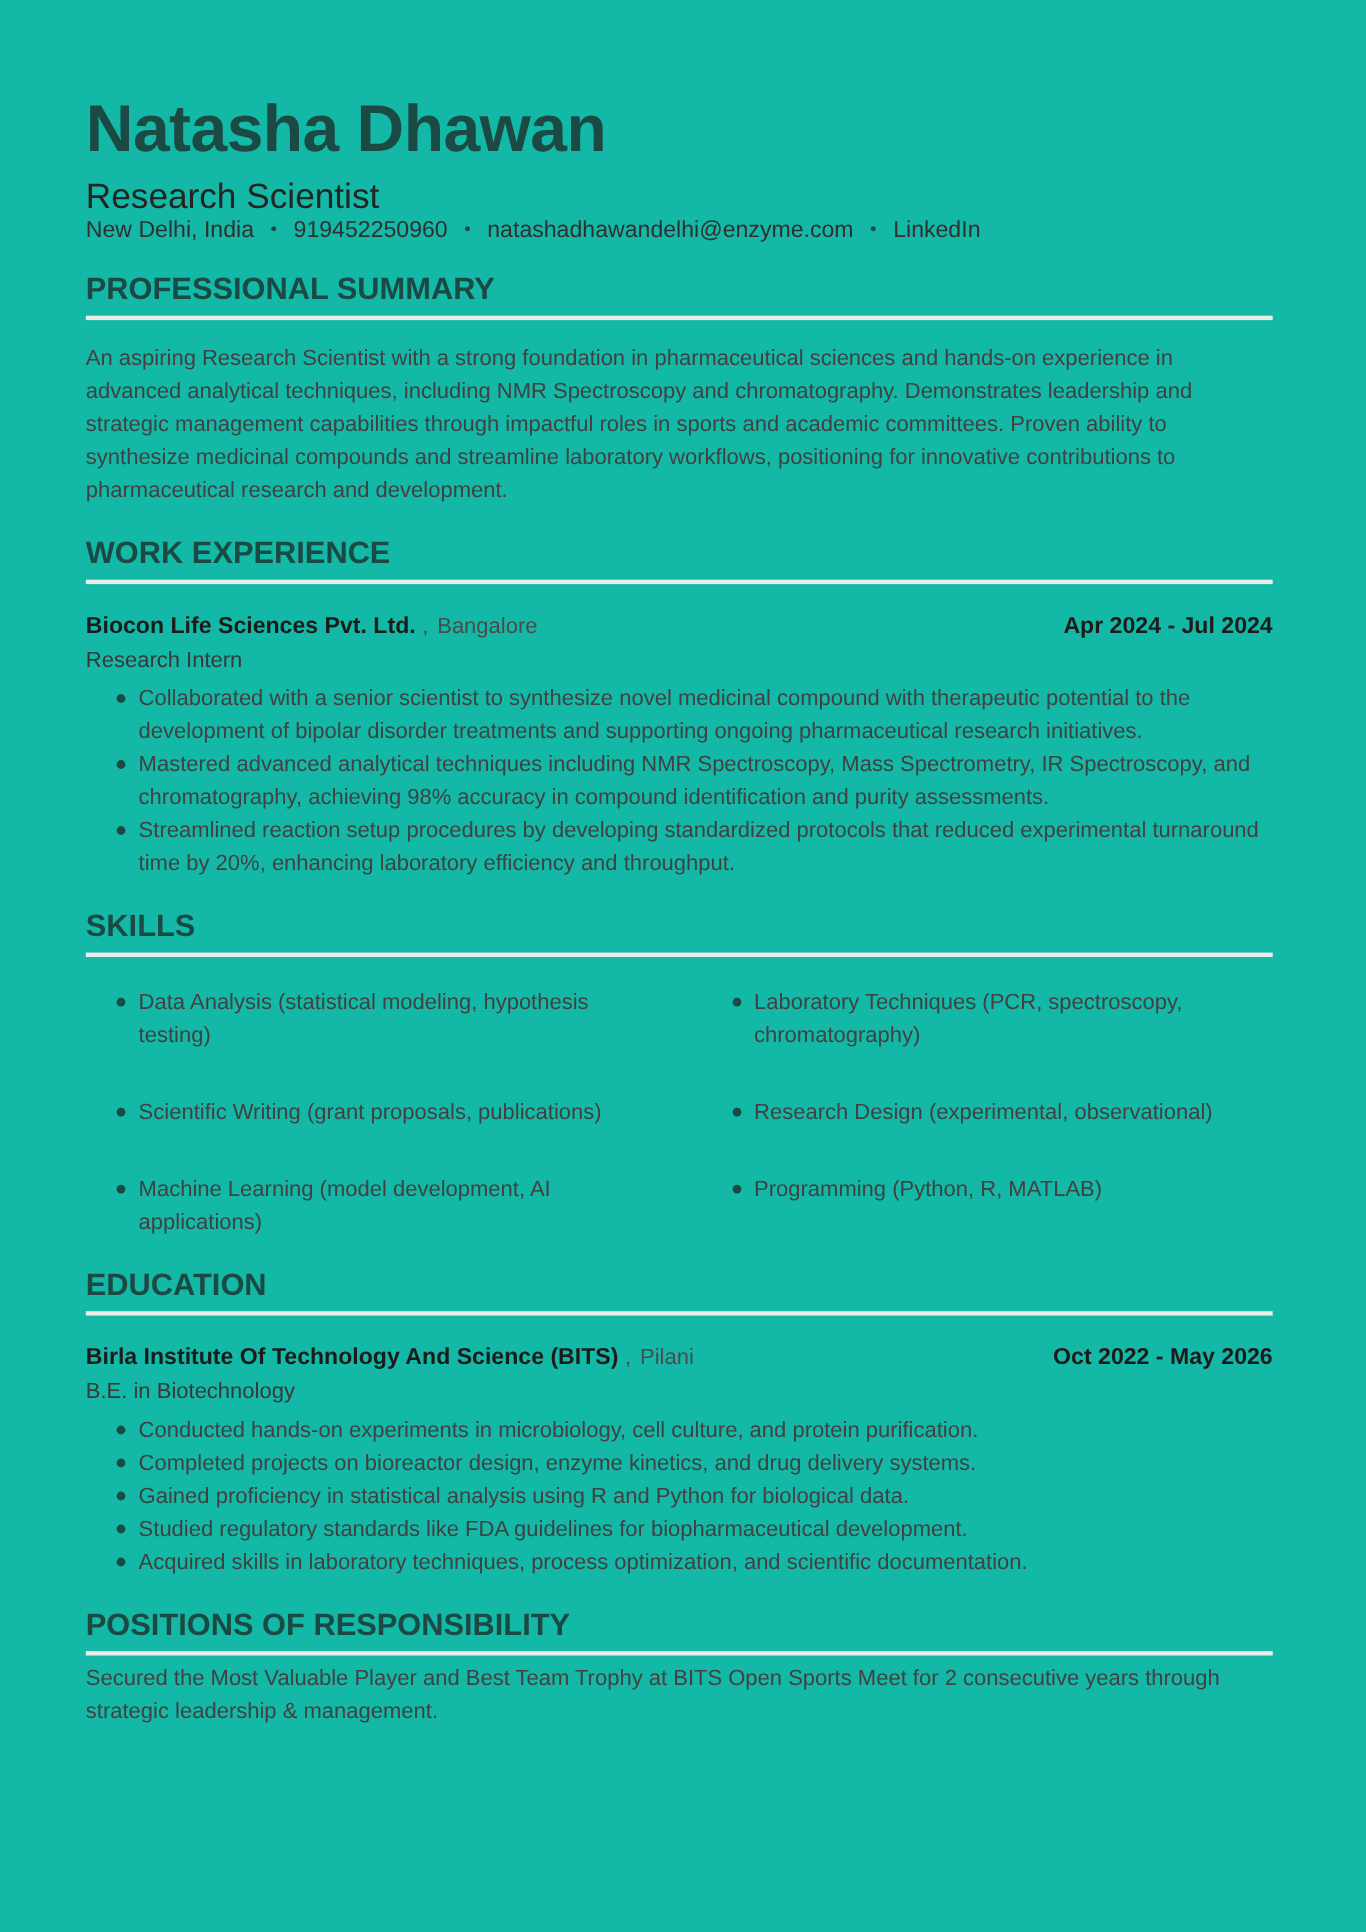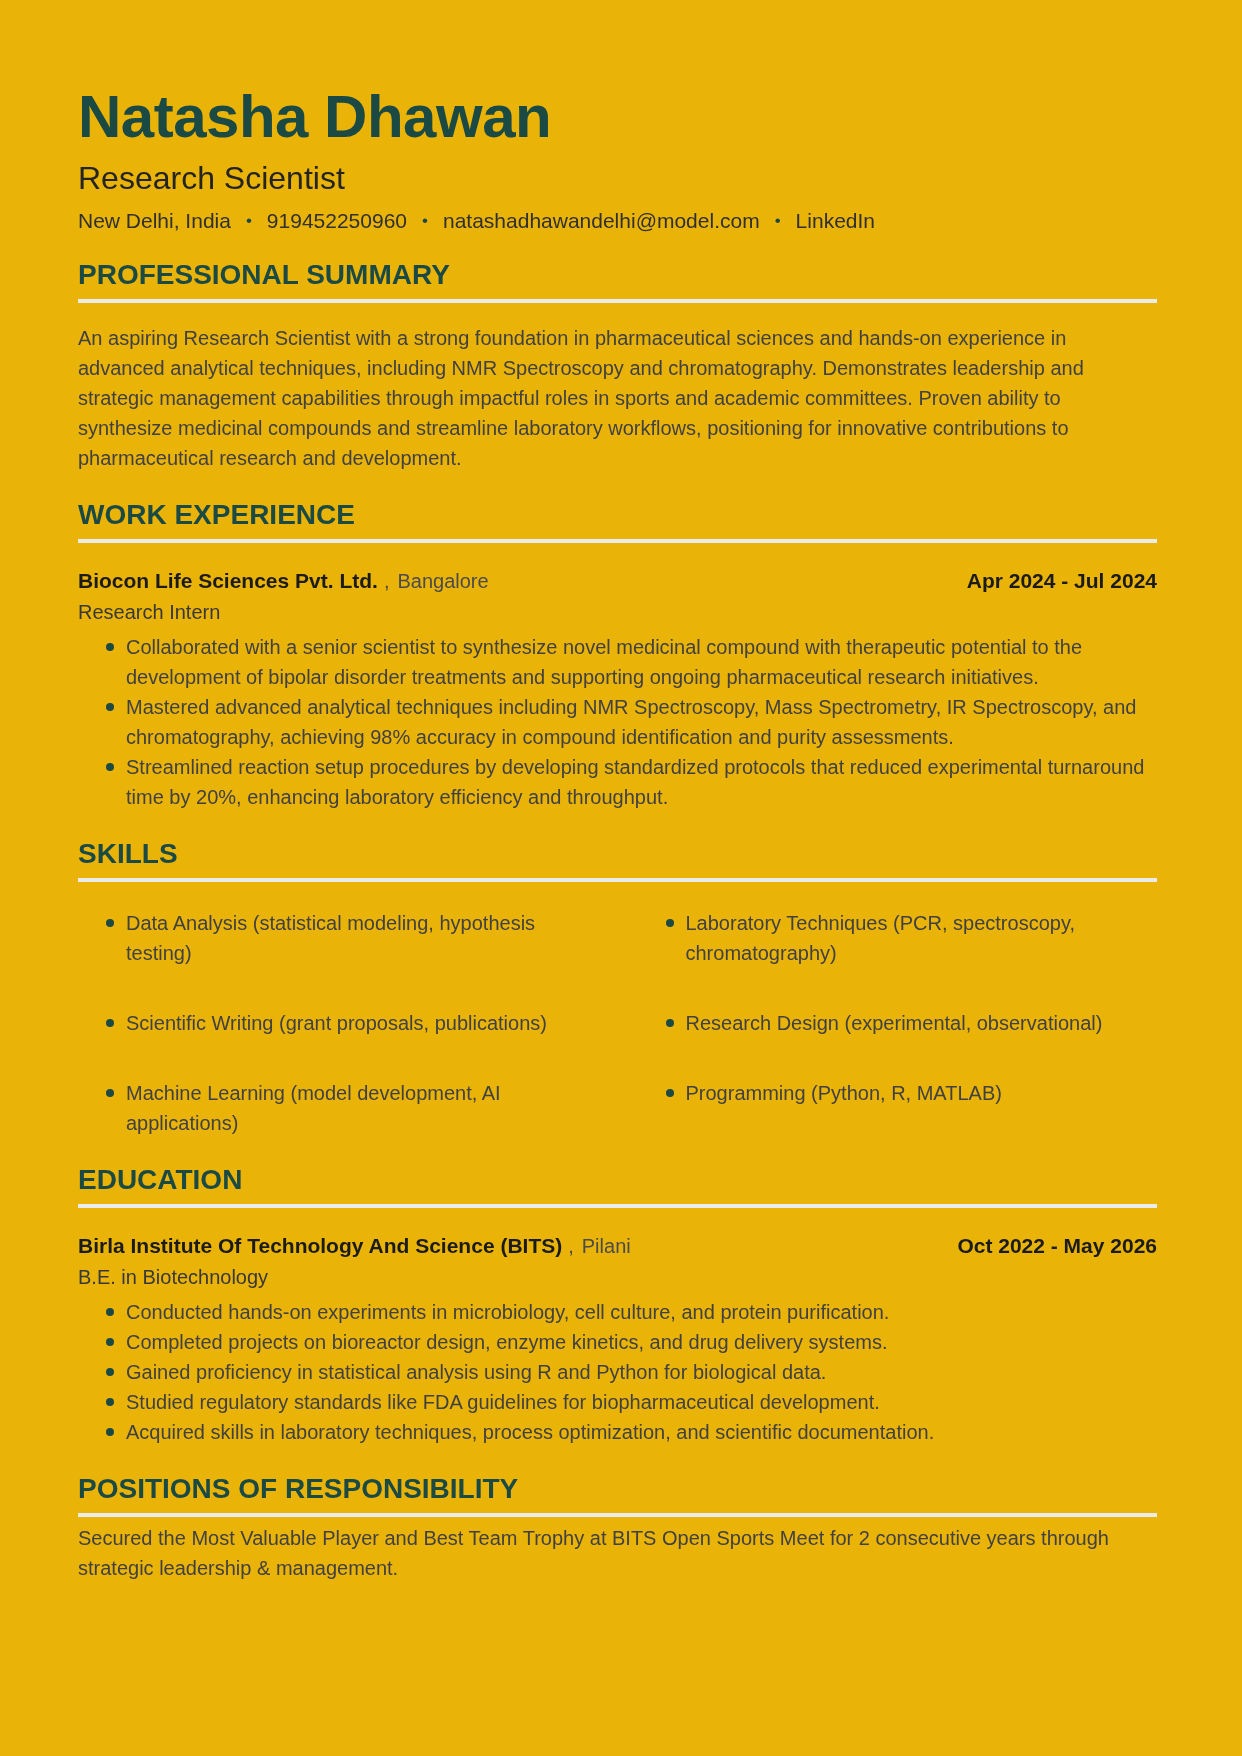--- a/index.html
+++ b/index.html
@@ -4,42 +4,41 @@
 <style>
   * { margin: 0; padding: 0; box-sizing: border-box; }
   html, body { background: #ffffff; }
   body {
     font-family: "Liberation Sans", "DejaVu Sans", sans-serif;
     color: #414141;
   }
   .page {
     width: 1242px;
     height: 1756px;
-    background: #eab308;
+    background: #14b8a6;
     padding: 82px 85px 0 78px;
     overflow: hidden;
   }
 
   
   .person-name {
     font-size: 60px;
     line-height: 1.15;
     font-weight: 700;
     color: #1b4a44;
     letter-spacing: -0.5px;
   }
   .person-title {
     margin-top: 8px;
     font-size: 32px;
     line-height: 1.2;
     font-weight: 400;
     color: #242424;
   }
   .contact-line {
-    margin-top: 12px;
     font-size: 21px;
     color: #303030;
     display: flex;
     align-items: center;
   }
   .contact-sep {
     color: #1b4a44;
     font-size: 17px;
     margin: 0 15px;
   }
@@ -154,21 +153,21 @@
 <div class="page">
 
   <div>
     <h1 class="person-name">Natasha Dhawan</h1>
     <div class="person-title">Research Scientist</div>
     <div class="contact-line">
       <span>New Delhi, India</span>
       <span class="contact-sep">•</span>
       <span>919452250960</span>
       <span class="contact-sep">•</span>
-      <span>natashadhawandelhi@model.com</span>
+      <span>natashadhawandelhi@enzyme.com</span>
       <span class="contact-sep">•</span>
       <span>LinkedIn</span>
     </div>
   </div>
 
   <div class="section">
     <div class="section-heading">PROFESSIONAL SUMMARY</div>
     <div class="section-rule"></div>
     <p class="summary-text">An aspiring Research Scientist with a strong foundation in pharmaceutical sciences and hands-on experience in advanced analytical techniques, including NMR Spectroscopy and chromatography. Demonstrates leadership and strategic management capabilities through impactful roles in sports and academic committees. Proven ability to synthesize medicinal compounds and streamline laboratory workflows, positioning for innovative contributions to pharmaceutical research and development.</p>
   </div>

